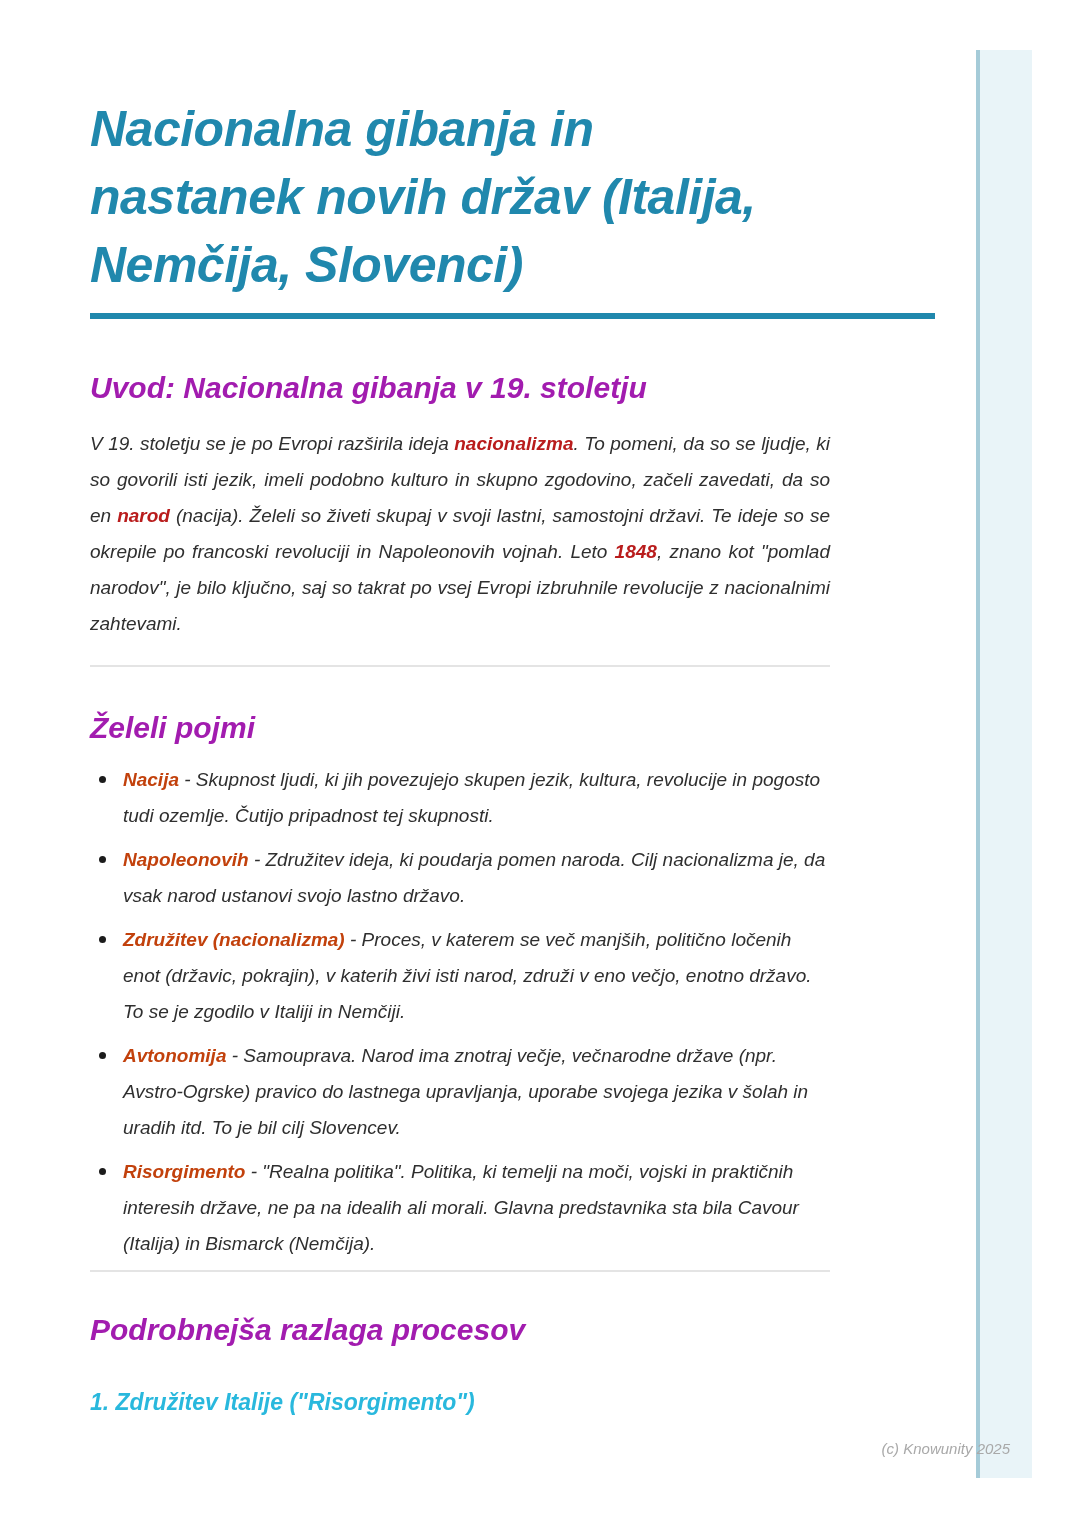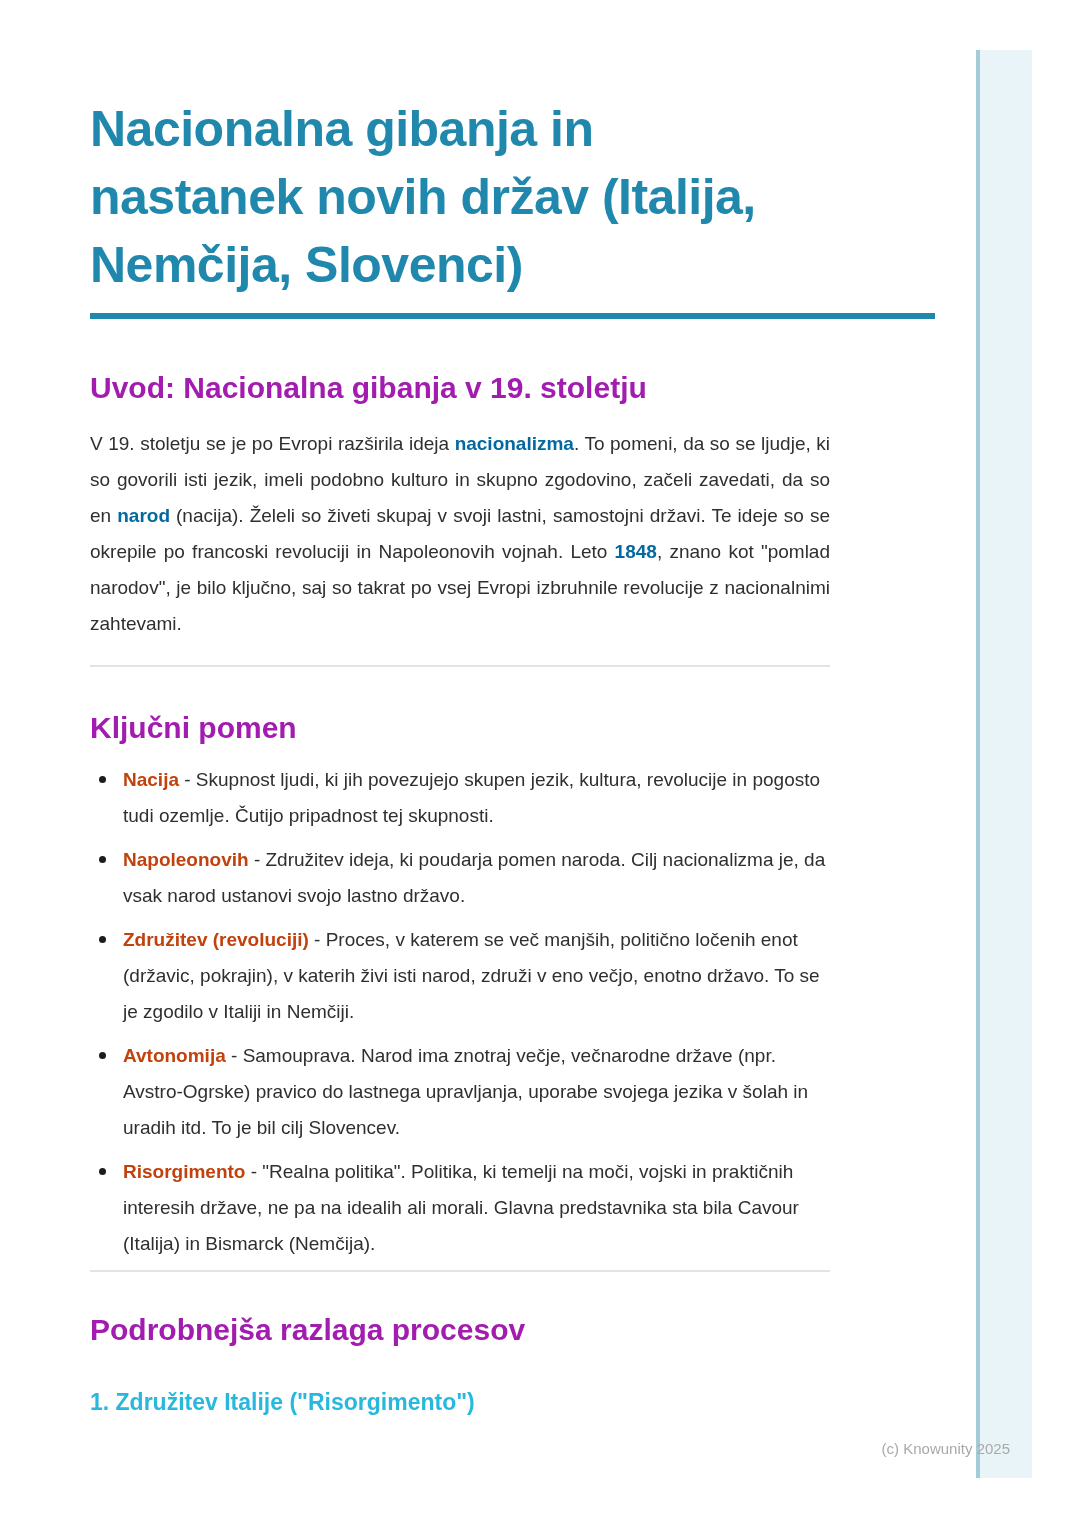--- a/index.html
+++ b/index.html
@@ -1,15 +1,15 @@
 <!DOCTYPE html>
 <html><head>
 <meta charset="utf-8">
 <style>
-  * { margin: 0; padding: 0; box-sizing: border-box; }
+  * { margin: 0; padding: 0; box-sizing: border-box; font-style: italic; }
   html, body { background: #ffffff; }
   .page {
     position: relative;
     width: 1080px;
     height: 1528px;
     background: #ffffff;
     overflow: hidden;
     font-family: "Liberation Sans", sans-serif;
     color: #2f2f2f;
   }
@@ -63,21 +63,21 @@
     color: #a21caf;
   }
   #uvod-heading { margin-top: 50px; }
   p.intro-paragraph {
     margin-top: 20px;
     font-size: 19px;
     line-height: 36px;
     text-align: justify;
     color: #2f2f2f;
   }
-  p.intro-paragraph .b { font-weight: 700; color: #0369a1; }
+  p.intro-paragraph .b { font-weight: 700; color: #b91c1c; }
   .divider {
     border: none;
     border-top: 2px solid #e4e4e4;
     margin-top: 23px;
   }
   #kljucni-heading { margin-top: 42px; }
   ul.term-list {
     list-style: none;
     margin-top: 16px;
   }
@@ -127,26 +127,26 @@
     <div class="title-rule"></div>
 
     <div class="body-col">
 
       <h2 class="section-heading" id="uvod-heading">Uvod: Nacionalna gibanja v 19. stoletju</h2>
 
       <p class="intro-paragraph"><span>V 19. stoletju se je po Evropi razširila ideja </span><span class="b">nacionalizma</span><span>. To pomeni, da so se ljudje, ki so govorili isti jezik, imeli podobno kulturo in skupno zgodovino, začeli zavedati, da so en </span><span class="b">narod</span><span> (nacija). Želeli so živeti skupaj v svoji lastni, samostojni državi. Te ideje so se okrepile po francoski revoluciji in Napoleonovih vojnah. Leto </span><span class="b">1848</span><span>, znano kot "pomlad narodov", je bilo ključno, saj so takrat po vsej Evropi izbruhnile revolucije z nacionalnimi zahtevami.</span></p>
 
       <hr class="divider" id="divider-1">
 
-      <h2 class="section-heading" id="kljucni-heading">Ključni pomen</h2>
+      <h2 class="section-heading" id="kljucni-heading">Želeli pojmi</h2>
 
       <ul class="term-list">
         <li><span class="bullet-dot"></span><span class="term">Nacija</span><span> - Skupnost ljudi, ki jih povezujejo skupen jezik, kultura, revolucije in pogosto tudi ozemlje. Čutijo pripadnost tej skupnosti.</span></li>
         <li><span class="bullet-dot"></span><span class="term">Napoleonovih</span><span> - Združitev ideja, ki poudarja pomen naroda. Cilj nacionalizma je, da vsak narod ustanovi svojo lastno državo.</span></li>
-        <li><span class="bullet-dot"></span><span class="term">Združitev (revoluciji)</span><span> - Proces, v katerem se več manjših, politično ločenih enot (državic, pokrajin), v katerih živi isti narod, združi v eno večjo, enotno državo. To se je zgodilo v Italiji in Nemčiji.</span></li>
+        <li><span class="bullet-dot"></span><span class="term">Združitev (nacionalizma)</span><span> - Proces, v katerem se več manjših, politično ločenih enot (državic, pokrajin), v katerih živi isti narod, združi v eno večjo, enotno državo. To se je zgodilo v Italiji in Nemčiji.</span></li>
         <li><span class="bullet-dot"></span><span class="term">Avtonomija</span><span> - Samouprava. Narod ima znotraj večje, večnarodne države (npr. Avstro-Ogrske) pravico do lastnega upravljanja, uporabe svojega jezika v šolah in uradih itd. To je bil cilj Slovencev.</span></li>
         <li><span class="bullet-dot"></span><span class="term">Risorgimento</span><span> - "Realna politika". Politika, ki temelji na moči, vojski in praktičnih interesih države, ne pa na idealih ali morali. Glavna predstavnika sta bila Cavour (Italija) in Bismarck (Nemčija).</span></li>
       </ul>
 
       <hr class="divider" id="divider-2">
 
       <h2 class="section-heading" id="podrobnejsa-heading">Podrobnejša razlaga procesov</h2>
 
       <h3 class="sub-heading">1. Združitev Italije ("Risorgimento")</h3>
 

